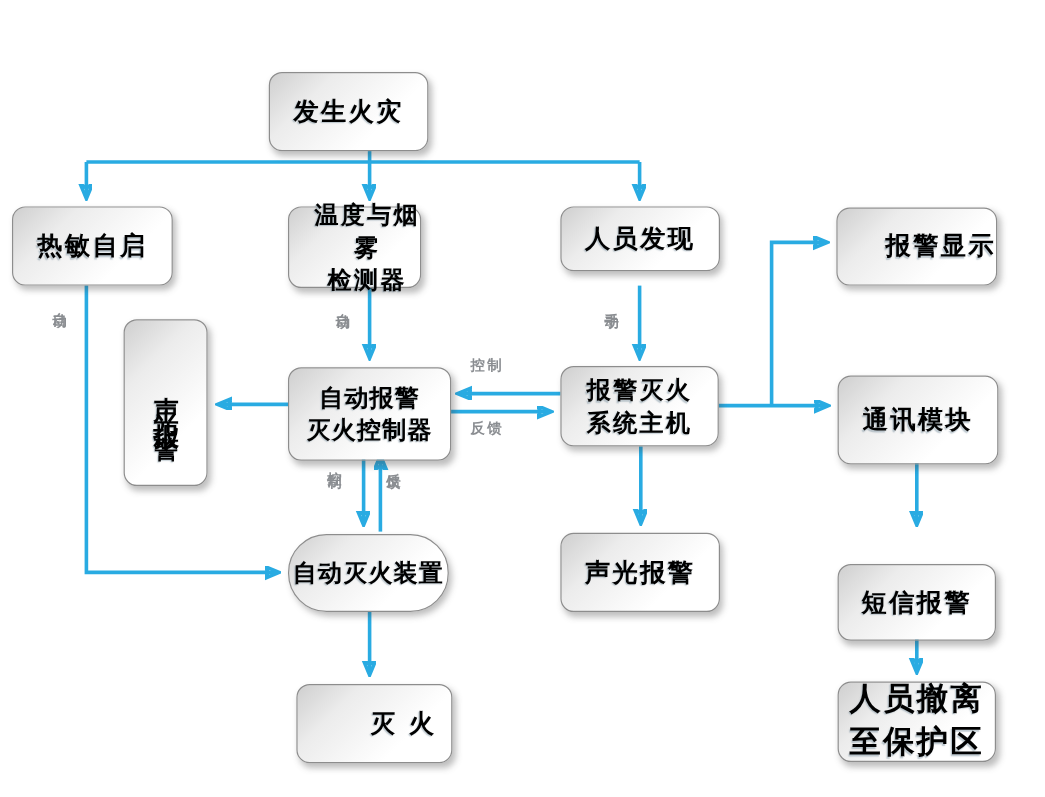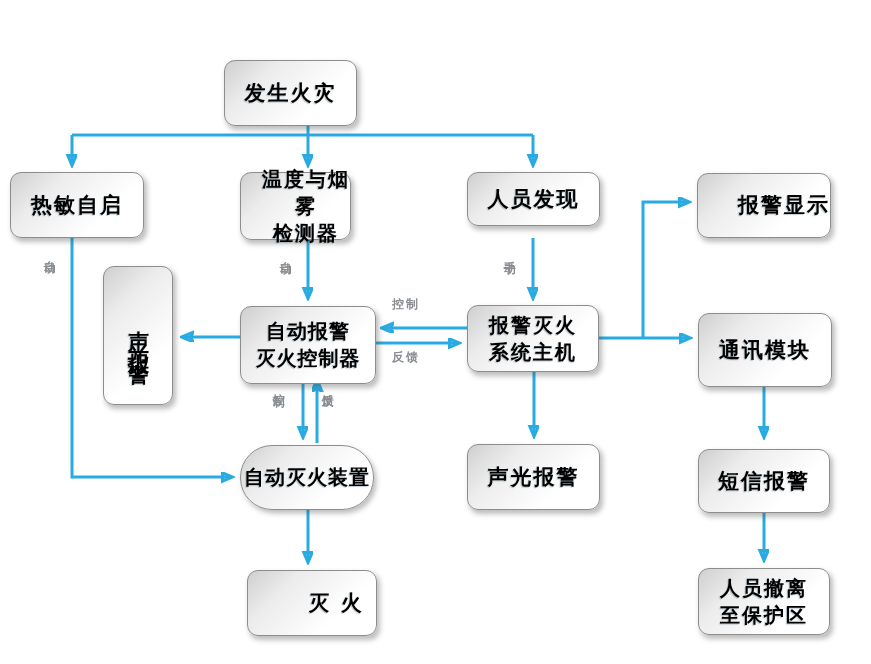--- a/index.html
+++ b/index.html
@@ -144,29 +144,29 @@
   </div>
 
   <div class="node" style="left:240px; top:445px; width:134px; height:65px; font-size:20px; letter-spacing:1px;border-radius:32px;">
     <span class="node-label">自动灭火装置</span>
   </div>
 
   <div class="node" style="left:467px; top:444px; width:133px; height:66px;">
     <span class="node-label">声光报警</span>
   </div>
 
-  <div class="node" style="left:698px; top:449px; width:132px; height:64px;">
+  <div class="node" style="left:698px; top:470px; width:132px; height:64px;">
     <span class="node-label">短信报警</span>
   </div>
 
   <div class="node" style="left:247px; top:570px; width:130px; height:66px;padding-left:48px;">
     <span class="node-label">灭 火</span>
   </div>
 
-  <div class="node" style="left:698px; top:568px; width:132px; height:67px; font-size:20px;">
+  <div class="node" style="left:698px; top:568px; width:132px; height:67px; font-size:26px;">
     <span class="node-label">人员撤离
 至保护区</span>
   </div>
 
   <div class="edge-label v" style="left:42px; top:250px;">自动</div>
   <div class="edge-label v" style="left:278px; top:251px;">自动</div>
   <div class="edge-label v" style="left:502px; top:251px;">手动</div>
   <div class="edge-label" style="left:392px; top:298px;">控制</div>
   <div class="edge-label" style="left:392px; top:351px;">反馈</div>
   <div class="edge-label v" style="left:271px; top:383px;">控制</div>

